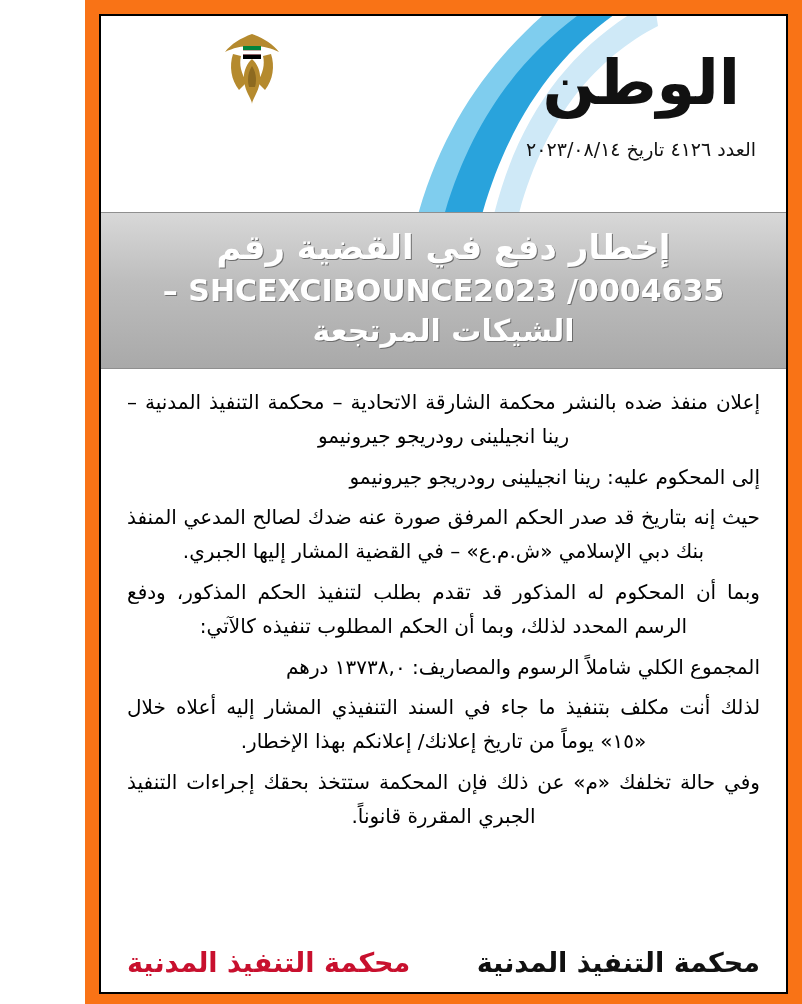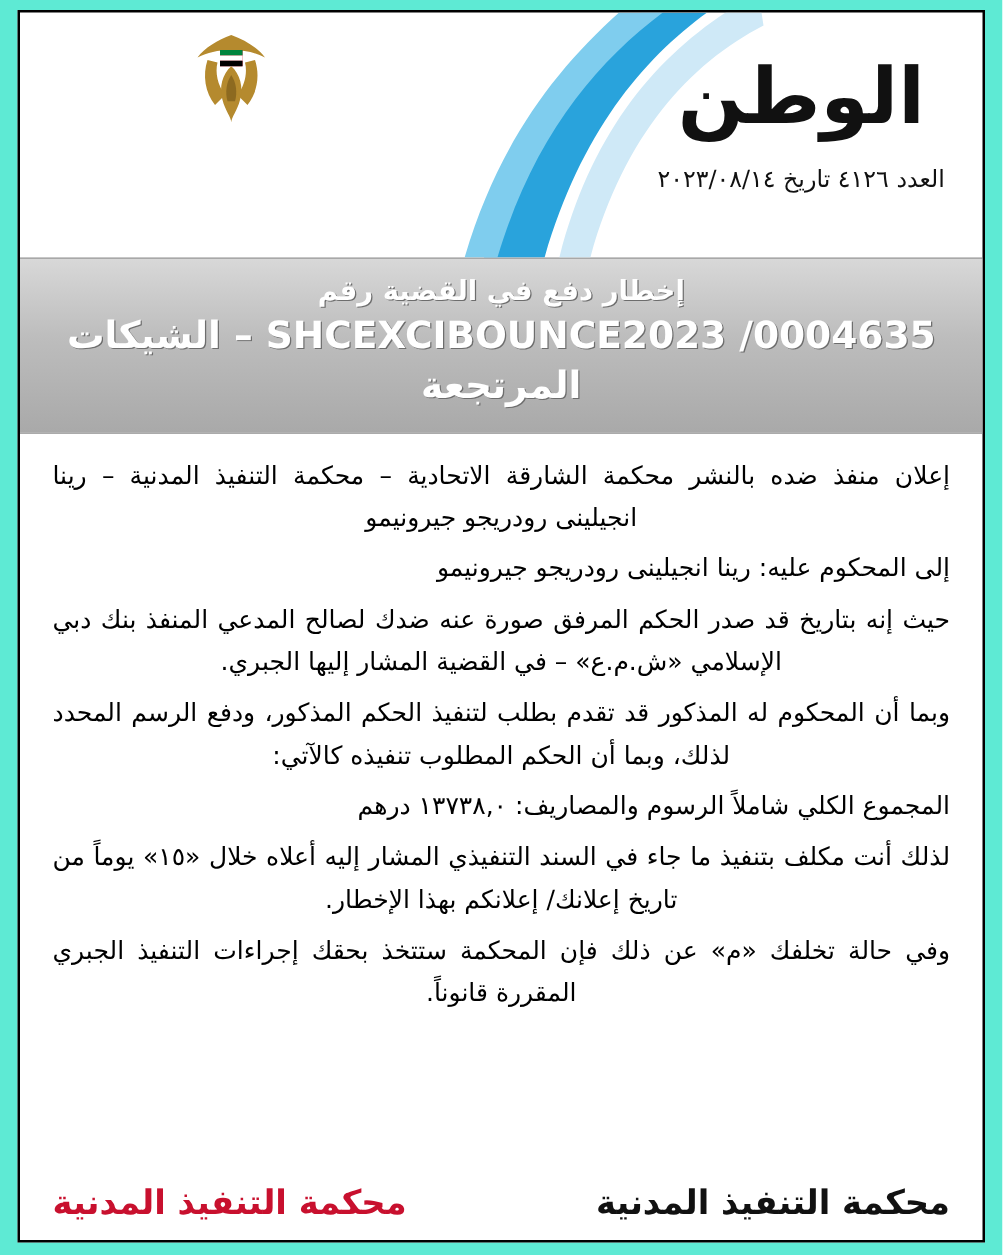--- a/index.html
+++ b/index.html
@@ -10,25 +10,25 @@
   body {
     width: 802px;
     height: 1004px;
     font-family: "DejaVu Sans", "Liberation Sans", sans-serif;
     color: #000000;
     overflow: hidden;
   }
 
   .page {
     position: relative;
-    width: 802px;
+    width: 717px;
     height: 1004px;
     box-sizing: border-box;
-    padding: 8px 14px 10px 14px;
-    background: #5eead4;
+    padding: 14px 14px 10px 14px;
+    background: #f97316;
   }
 
   .frame {
     position: relative;
     width: 100%;
     height: 100%;
     box-sizing: border-box;
     border: 2px solid #000000;
     background: #ffffff;
     display: flex;
@@ -111,21 +111,21 @@
   
   .titlebar {
     flex: 0 0 auto;
     background: linear-gradient(to bottom, #d8d8d8 0%, #bdbdbd 45%, #a9a9a9 100%);
     border-top: 1px solid #8f8f8f;
     border-bottom: 1px solid #8f8f8f;
     padding: 12px 24px 16px 24px;
     text-align: center;
   }
   .titlebar .line1 {
-    font-size: 22px;
+    font-size: 34px;
     font-weight: bold;
     color: #ffffff;
     text-shadow: 1px 1px 0 #6d6d6d;
     line-height: 1.35;
   }
   .titlebar .line2 {
     font-size: 30px;
     font-weight: bold;
     color: #ffffff;
     text-shadow: 1px 1px 0 #6d6d6d;

